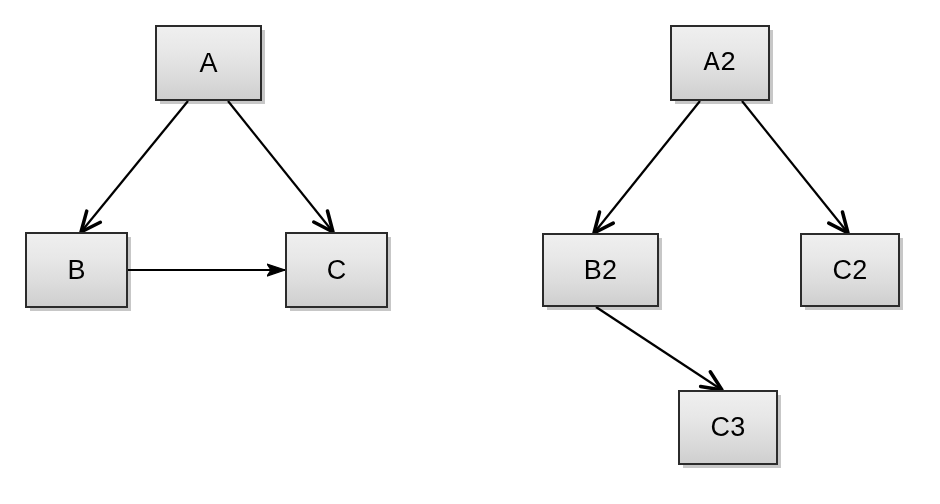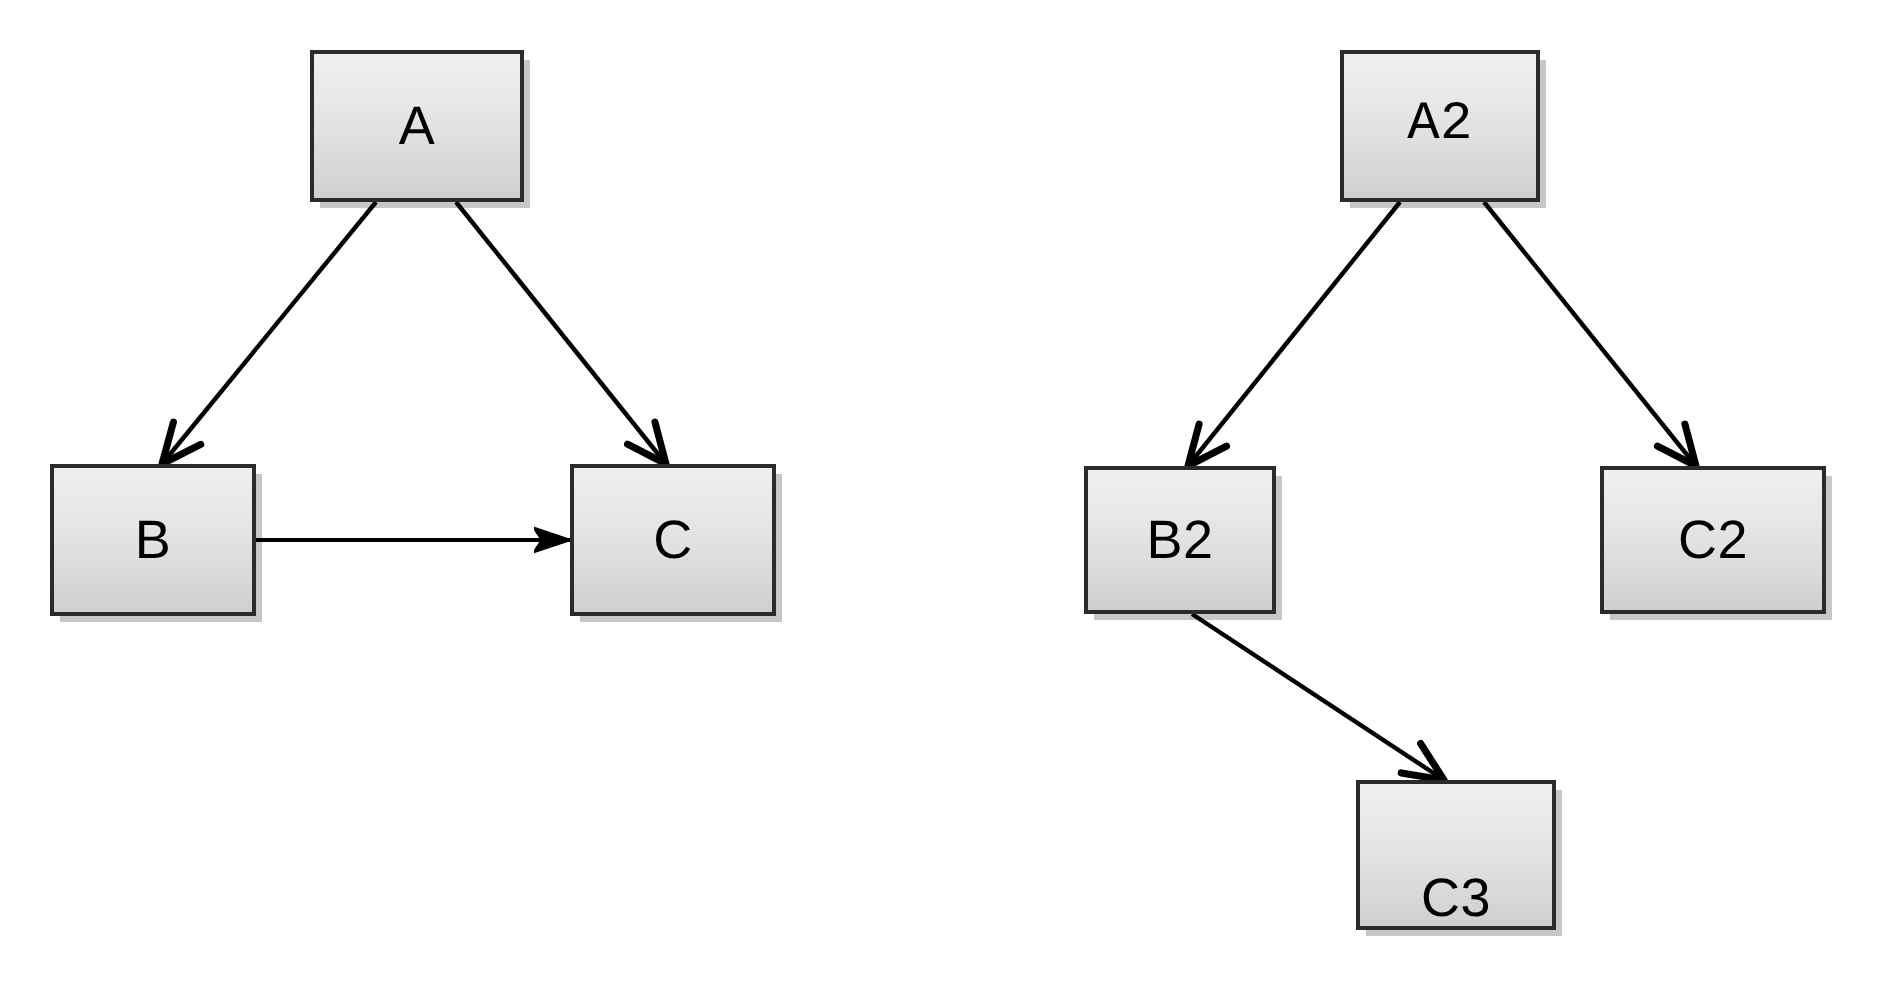--- a/index.html
+++ b/index.html
@@ -78,24 +78,24 @@
       </div>
       <div class="node" style="left: 25px; top: 232px; width: 103px; height: 76px;">
         <span class="node-label">B</span>
       </div>
       <div class="node" style="left: 285px; top: 232px; width: 103px; height: 76px;">
         <span class="node-label">C</span>
       </div>
       <div class="node" style="left: 670px; top: 25px; width: 100px; height: 76px; font-family: Liberation Mono, monospace;">
         <span class="node-label">A2</span>
       </div>
-      <div class="node" style="left: 542px; top: 233px; width: 96px; height: 74px;">
+      <div class="node" style="left: 542px; top: 233px; width: 117px; height: 74px;">
         <span class="node-label">B2</span>
       </div>
-      <div class="node" style="left: 800px; top: 233px; width: 113px; height: 74px;">
+      <div class="node" style="left: 800px; top: 233px; width: 100px; height: 74px;">
         <span class="node-label">C2</span>
       </div>
-      <div class="node" style="left: 678px; top: 390px; width: 100px; height: 75px; align-items: flex-end;">
+      <div class="node" style="left: 678px; top: 390px; width: 100px; height: 75px;">
         <span class="node-label">C3</span>
       </div>
     </div>
 
 </div>
 
 </body></html>

